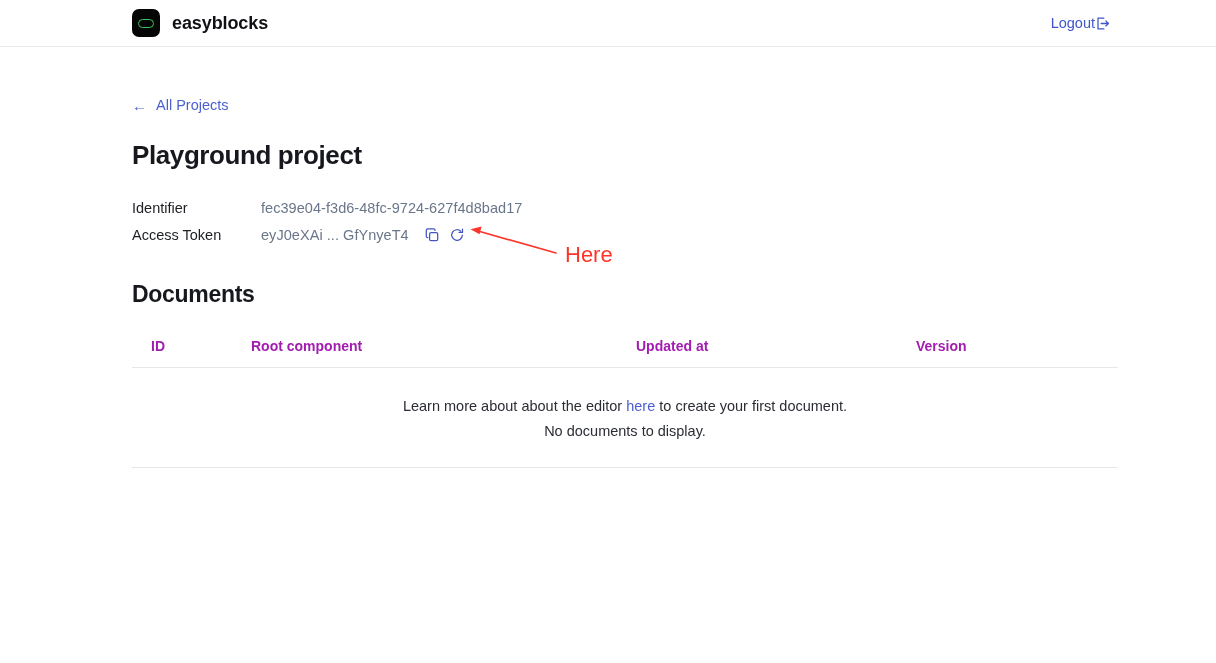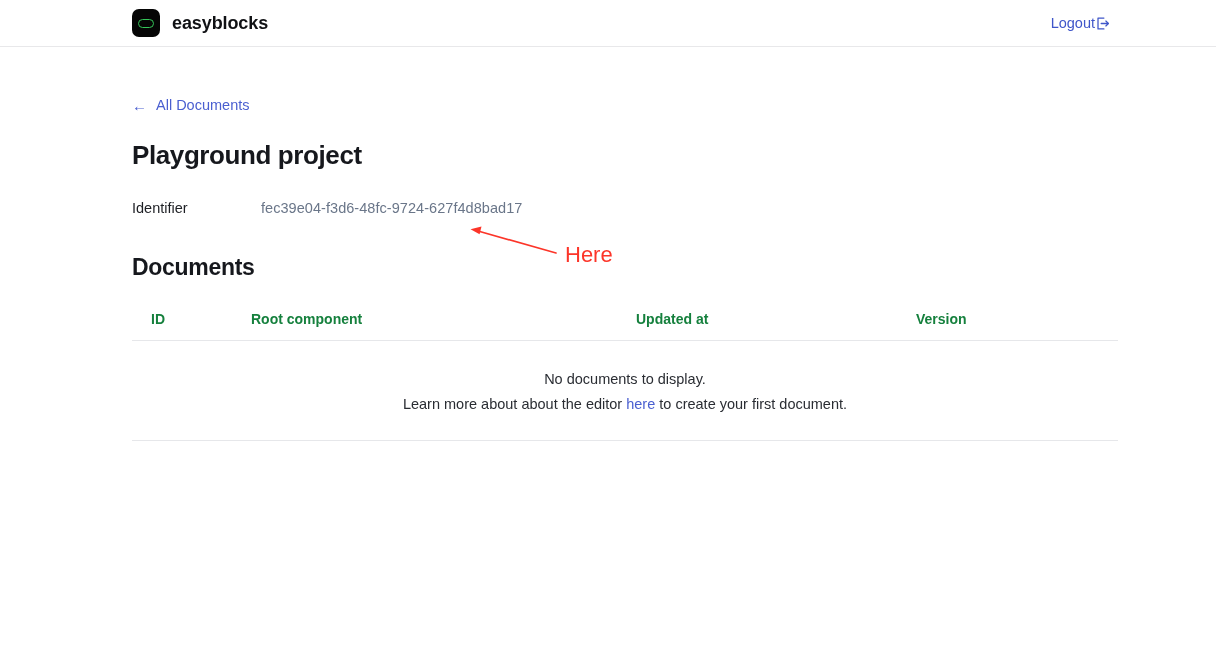--- a/index.html
+++ b/index.html
@@ -169,21 +169,21 @@
 
   .docs-table {
     margin-top: 30px;
     width: 986px;
     border-collapse: collapse;
   }
   .docs-table th {
     text-align: left;
     font-size: 14px;
     font-weight: 700;
-    color: #15803d;
+    color: #a21caf;
     padding: 0 0 13px 0;
     border-bottom: 1px solid #e6e7ea;
   }
   .docs-table th.c-id         { width: 119px; padding-left: 19px; }
   .docs-table th.c-root       { width: 385px; }
   .docs-table th.c-updated    { width: 280px; }
   .docs-table th.c-version    { width: 202px; margin-top: 24px; }
 
   .empty-state {
     padding: 28px 0 25px 0;
@@ -225,51 +225,73 @@
           <path d="M14.2 8H6.6"></path>
         </svg>
       </span>
     </div>
   </div>
 
   <div class="page">
 
     <a class="back-link">
       <span class="arrow">←</span>
-      <span>All Documents</span>
+      <span>All Projects</span>
     </a>
 
     <h1 class="project-title">Playground project</h1>
 
     <div class="meta">
 
       <div class="meta-row">
         <div class="meta-label">Identifier</div>
         <div class="meta-value">fec39e04-f3d6-48fc-9724-627f4d8bad17</div>
       </div>
 
+      <div class="meta-row">
+        <div class="meta-label">Access Token</div>
+        <div class="meta-value">eyJ0eXAi ... GfYnyeT4</div>
+        <div class="token-actions">
+          <button class="icon-btn">
+            <span>
+              <svg width="16" height="16" viewBox="0 0 16 16" fill="none" stroke="#4256bf" stroke-width="1.25" stroke-linecap="round" stroke-linejoin="round">
+                <rect x="5.6" y="5.6" width="8.1" height="8.1" rx="1.5"></rect>
+                <path d="M11.1 3.4a1.5 1.5 0 0 0-1.5-1.5H3.8a1.5 1.5 0 0 0-1.5 1.5v5.8a1.5 1.5 0 0 0 1.5 1.5"></path>
+              </svg>
+            </span>
+          </button>
+          <button class="icon-btn">
+            <span>
+              <svg width="16" height="16" viewBox="0 0 16 16" fill="none" stroke="#4256bf" stroke-width="1.25" stroke-linecap="round" stroke-linejoin="round">
+                <path d="M13.3 8a5.3 5.3 0 1 1-1.6-3.8"></path>
+                <path d="M13.5 2v3.4h-3.4"></path>
+              </svg>
+            </span>
+          </button>
+        </div>
+      </div>
 
     </div>
 
     <h2 class="section-title">Documents</h2>
 
     <table class="docs-table">
       <thead>
         <tr>
           <th class="c-id">ID</th>
           <th class="c-root">Root component</th>
           <th class="c-updated">Updated at</th>
           <th class="c-version">Version</th>
         </tr>
       </thead>
     </table>
 
     <div class="empty-state">
+      <div class="empty-line"><span>Learn more about about the editor </span><a class="inline-link">here</a><span> to create your first document.</span></div>
       <div class="empty-line">No documents to display.</div>
-      <div class="empty-line"><span>Learn more about about the editor </span><a class="inline-link">here</a><span> to create your first document.</span></div>
     </div>
 
   </div>
 
   <div class="annotation-layer">
     <svg width="1216" height="663">
       <line x1="556" y1="253" x2="478" y2="231" stroke="#fc3529" stroke-width="1.7" stroke-linecap="round"></line>
       <polygon points="470.5,229.2 481.5,226.4 479.6,234.2" fill="#fc3529"></polygon>
     </svg>
     <div class="annotation-label">Here</div>

